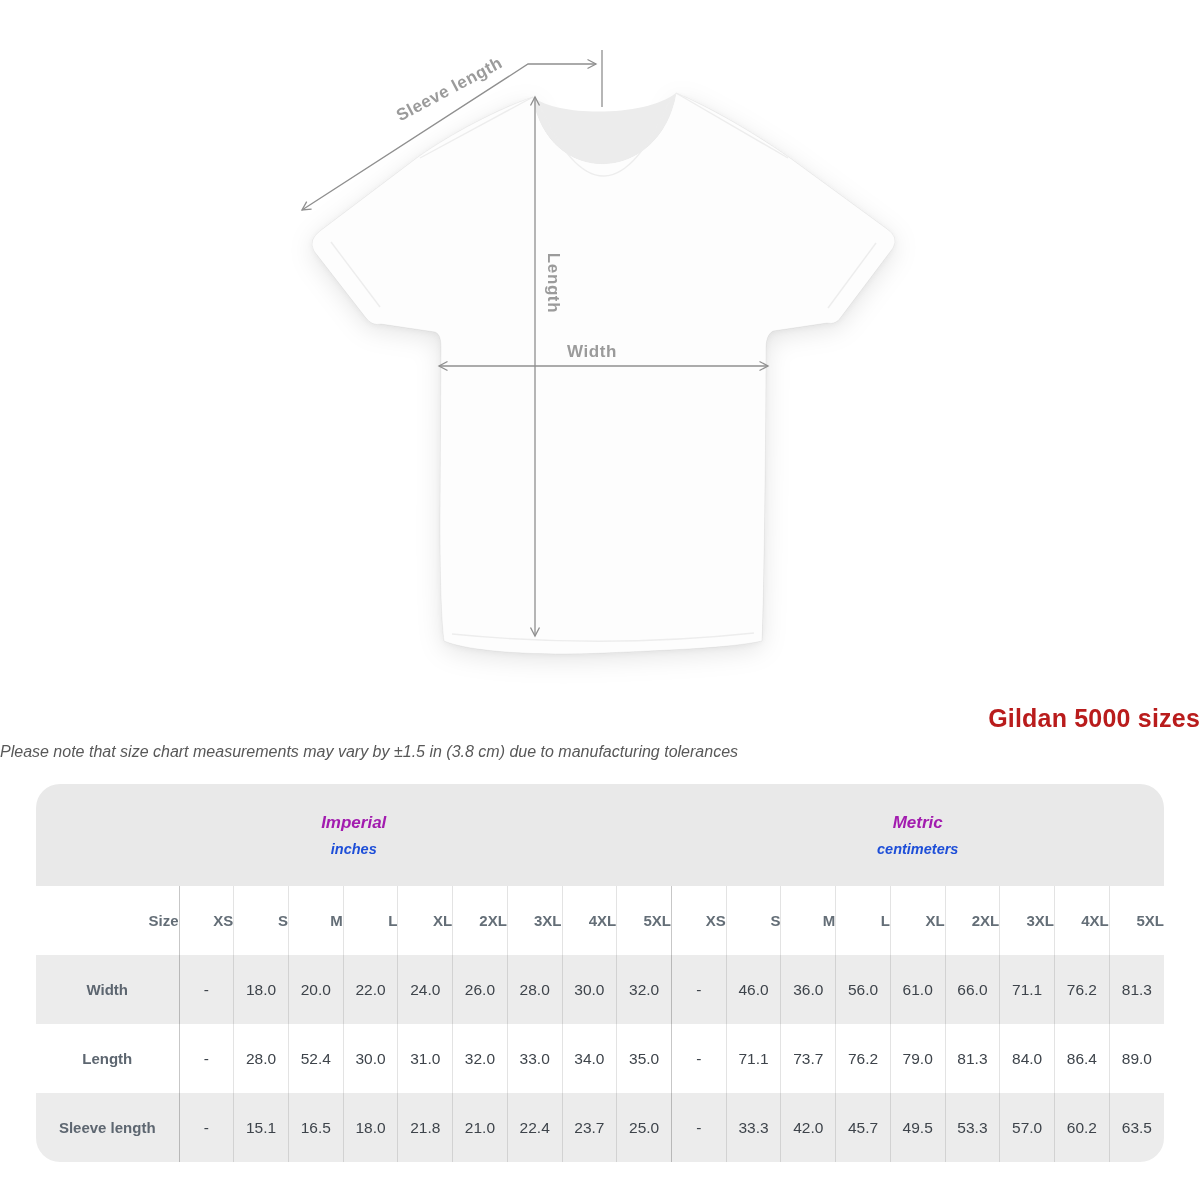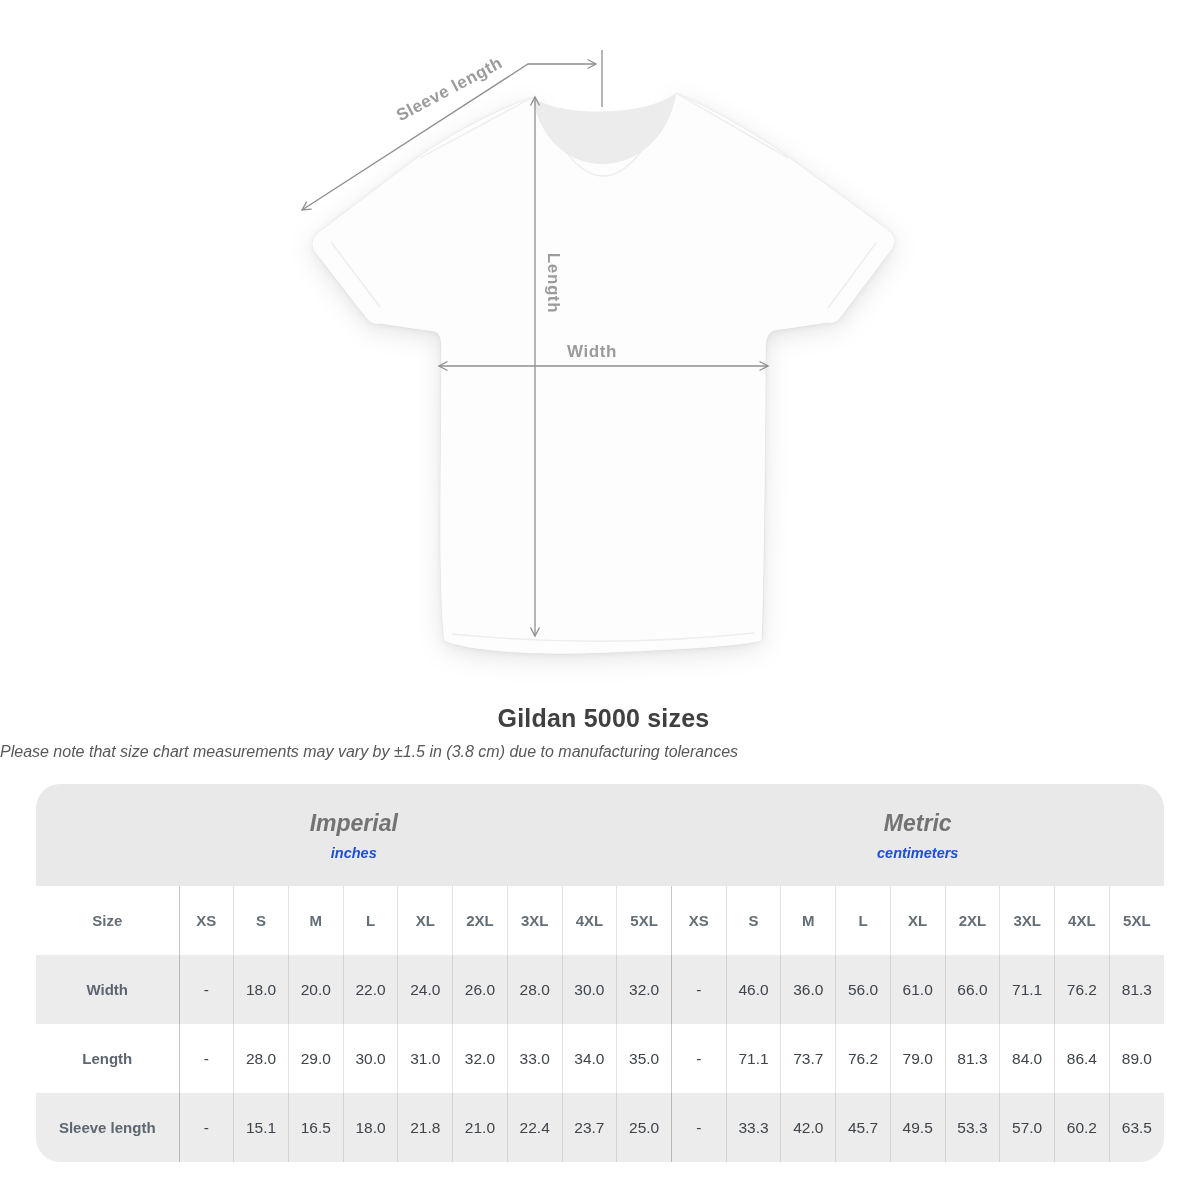--- a/index.html
+++ b/index.html
@@ -41,25 +41,25 @@
   .fig-label {
     font-family: "Liberation Sans", sans-serif;
     font-size: 17px;
     font-weight: bold;
     fill: #9b9b9b;
     letter-spacing: 0.6px;
   }
   
   .page-title {
     margin: 14px 0 0 7px;
-    text-align: center;
+    text-align: right;
     font-size: 25px;
     line-height: 29px;
     font-weight: bold;
-    color: #404040;
+    color: #b91c1c;
     letter-spacing: 0.2px;
   }
   .page-subtitle {
     margin: 9px 0 0 0;
     text-align: left;
     font-style: italic;
     font-size: 16px;
     line-height: 20px;
     color: #585858;
   }
@@ -76,35 +76,35 @@
   }
   table.size-table col.label-col { width: 143px; }
   tr.band-row th {
     background: #e9e9e9;
     height: 102px;
     vertical-align: middle;
     text-align: center;
     padding: 0;
   }
   .g-label {
-    font-size: 23px;
+    font-size: 17px;
     font-weight: bold;
     font-style: italic;
-    color: #737373;
+    color: #a21caf;
   }
   .g-unit {
     margin-top: 8px;
     font-size: 14.5px;
     font-style: italic;
     color: #1d4ed8;
   }
   tr.size-row th {
     background: #ffffff;
     height: 69px;
-    text-align: center;
+    text-align: right;
     vertical-align: middle;
     font-size: 15px;
     font-weight: bold;
     color: #646e77;
     padding: 0;
   }
   tr.data-row td {
     height: 69px;
     text-align: center;
     vertical-align: middle;
@@ -266,21 +266,21 @@
             <td class="sep">61.0</td>
             <td class="sep">66.0</td>
             <td class="sep">71.1</td>
             <td class="sep">76.2</td>
             <td class="sep">81.3</td>
           </tr>
           <tr class="data-row plain">
             <td class="row-label">Length</td>
             <td class="sep-strong">-</td>
             <td class="sep">28.0</td>
-            <td class="sep">29.0</td>
+            <td class="sep">52.4</td>
             <td class="sep">30.0</td>
             <td class="sep">31.0</td>
             <td class="sep">32.0</td>
             <td class="sep">33.0</td>
             <td class="sep">34.0</td>
             <td class="sep">35.0</td>
             <td class="sep-strong">-</td>
             <td class="sep">71.1</td>
             <td class="sep">73.7</td>
             <td class="sep">76.2</td>

